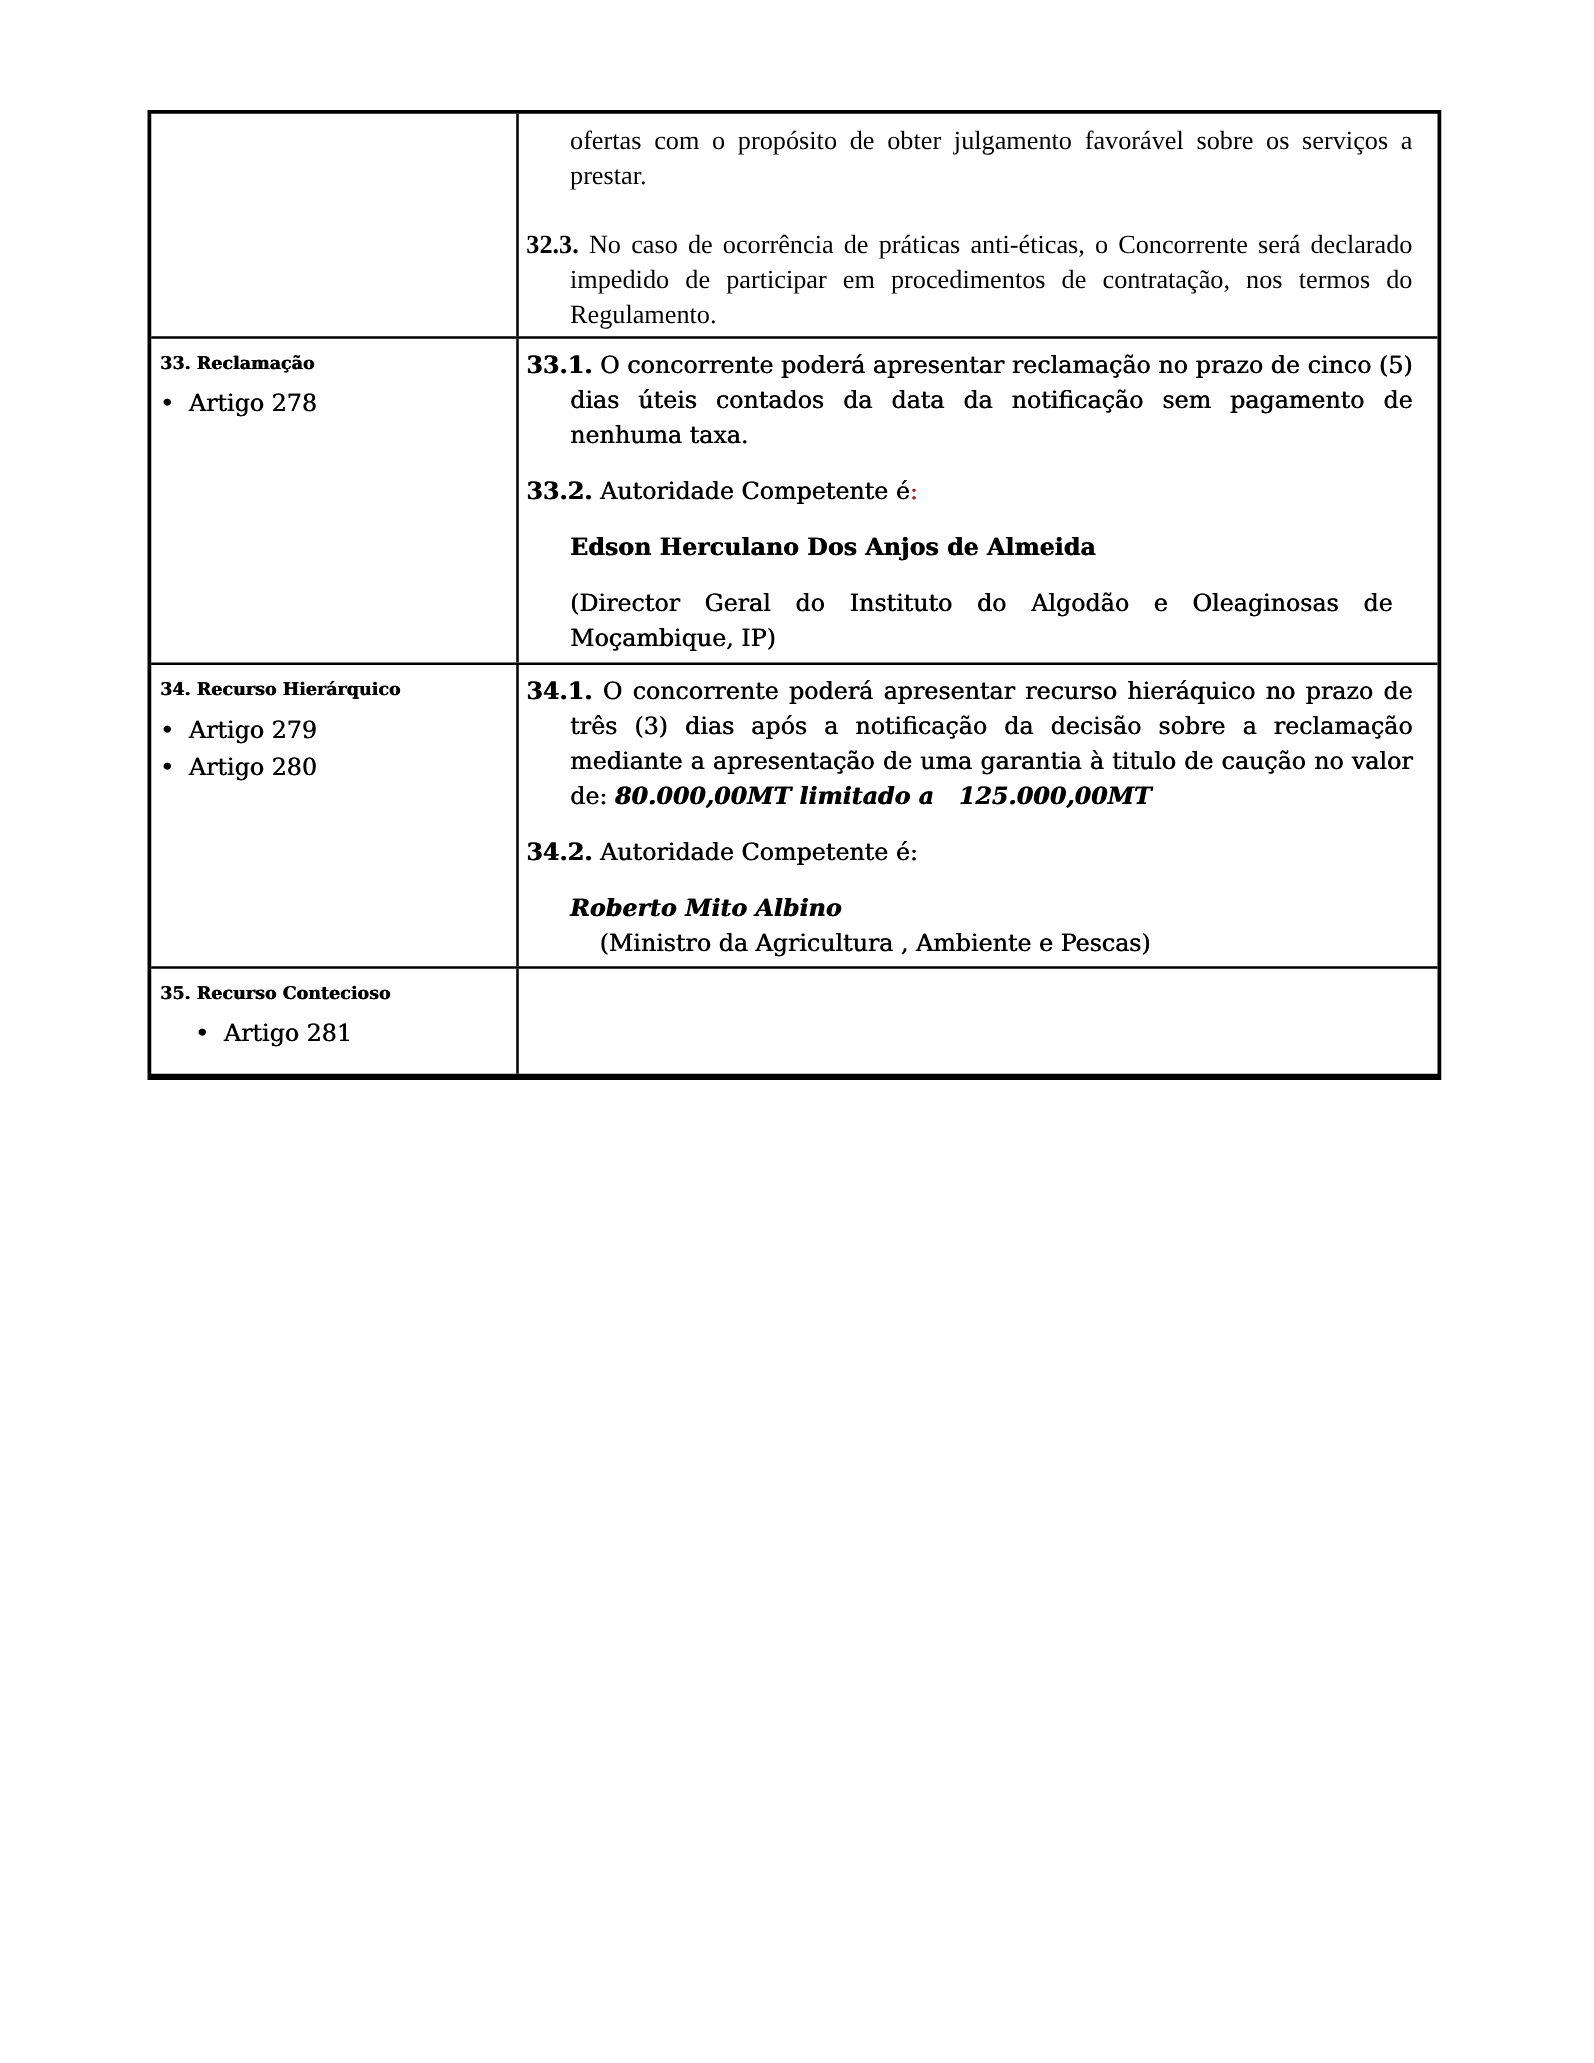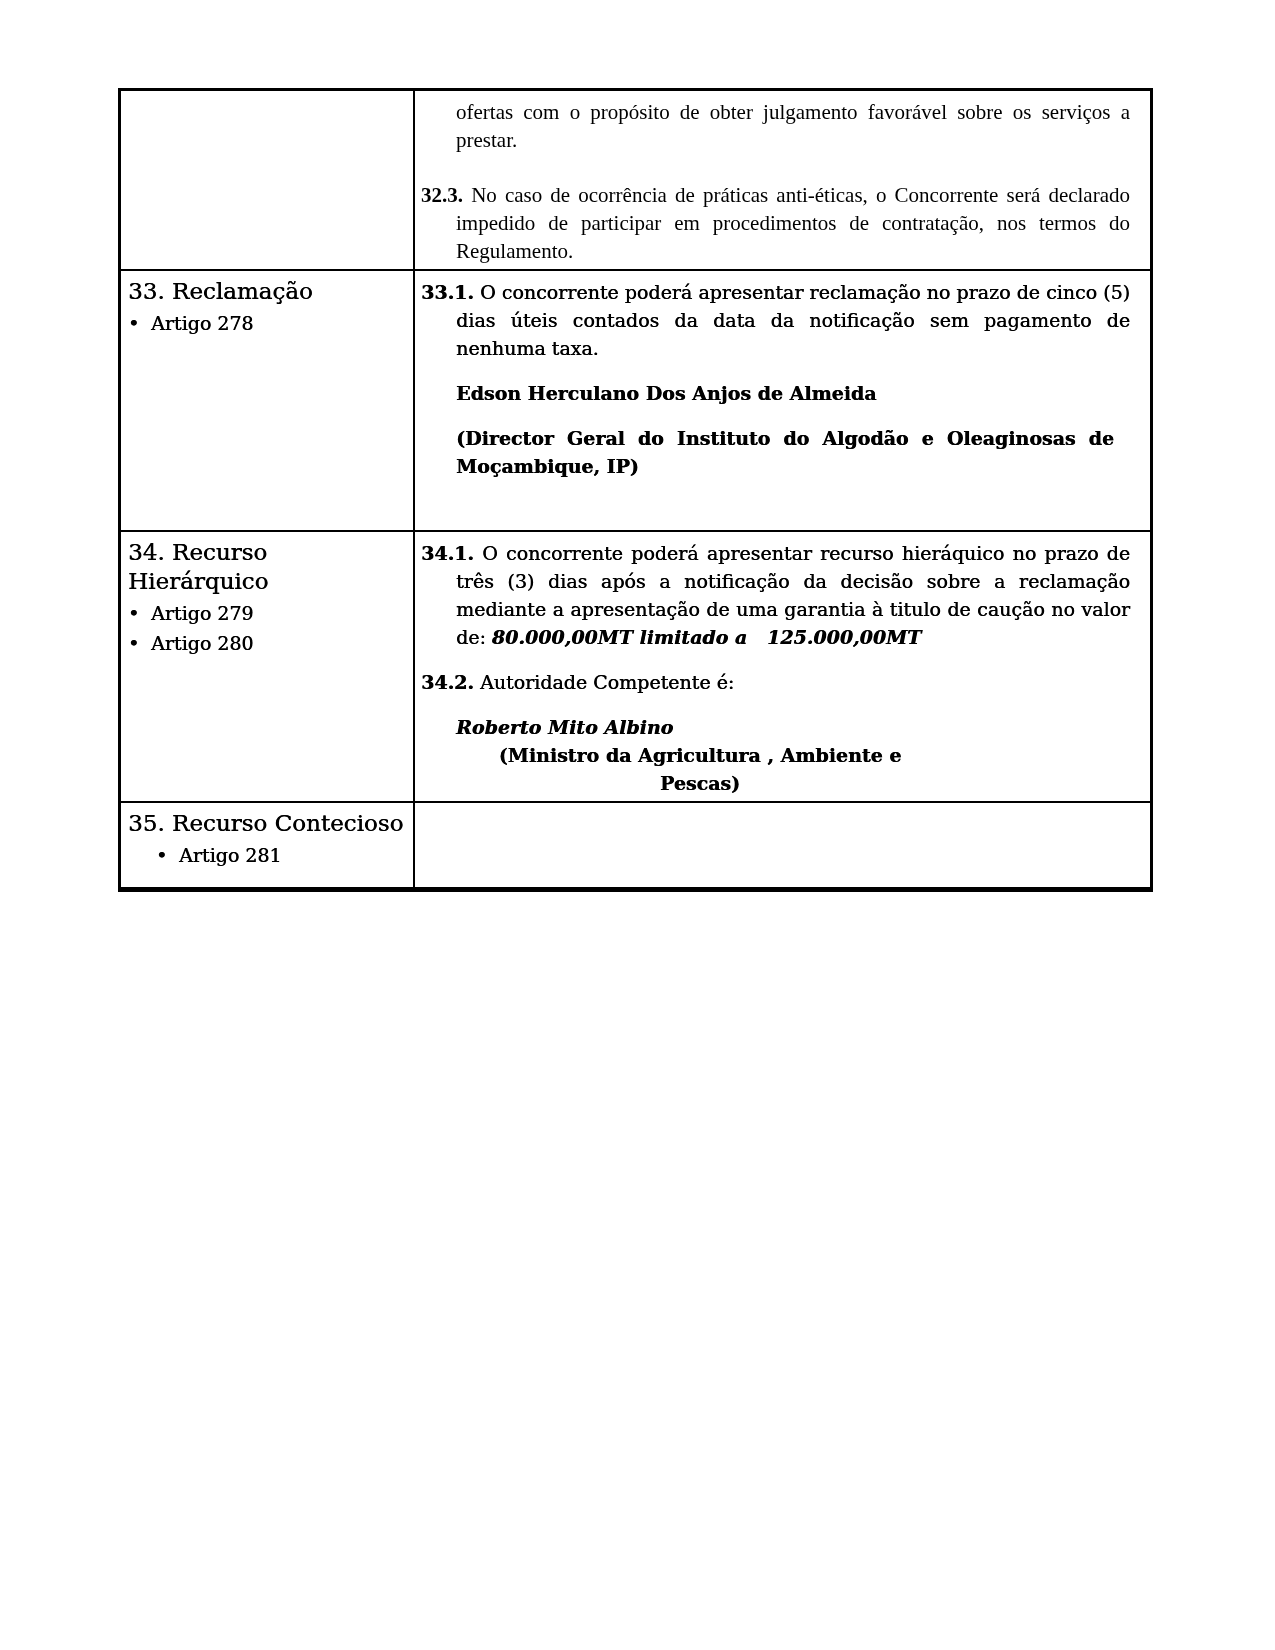--- a/index.html
+++ b/index.html
@@ -68,38 +68,38 @@
   .cont {
     margin: 0 0 27px 0;
     padding-left: 35px;
     text-align: justify;
   }
   .num { font-weight: bold; }
   .gap-17 { margin-top: 17px; }
 
   .row-heading {
     margin: 0;
-    font-weight: normal;
-    font-size: 23px;
+    font-weight: bold;
+    font-size: 14px;
     line-height: 29px;
   }
   .article-list { margin: 2px 0 0 0; padding: 0; list-style: none; }
   .article-item { display: flex; line-height: 30px; }
   .article-item .bullet { width: 23px; flex-shrink: 0; }
   .article-indent { margin-left: 28px; }
 
   .authority-name {
     margin: 17px 0 0 0;
     padding-left: 35px;
     font-weight: bold;
   }
   .authority-title {
     margin: 17px 16px 0 0;
     padding-left: 35px;
-    font-weight: bold;
+    font-weight: normal;
     text-align: justify;
   }
   .authority-name.centered {
     text-align: left;
     padding-left: 35px;
     padding-right: 260px;
     font-style: italic;
     margin-top: 17px;
   }
   .authority-title.centered {
@@ -145,20 +145,21 @@
         <p class="row-heading">33. Reclamação</p>
         <ul class="article-list">
           <li class="article-item">
               <span class="bullet">•</span>
               <span>Artigo 278</span>
             </li>
         </ul>
       </div>
       <div class="cell-right">
         <p class="hang"><span class="num">33.1.</span> <span>O concorrente poderá apresentar reclamação no prazo de cinco (5) dias úteis contados da data da notificação sem pagamento de nenhuma taxa.</span></p>
+        <p class="hang gap-17"><span class="num">33.2.</span> <span>Autoridade Competente é</span><span class="red">:</span></p>
         <p class="authority-name">Edson Herculano Dos Anjos de Almeida</p>
         <p class="authority-title">(Director Geral do Instituto do Algodão e Oleaginosas de Moçambique, IP)</p>
       </div>
     </div>
 
     <div class="t-row row-34 serif-heavy">
       <div class="cell-left">
         <p class="row-heading">34. Recurso Hierárquico</p>
         <ul class="article-list">
           <li class="article-item">

